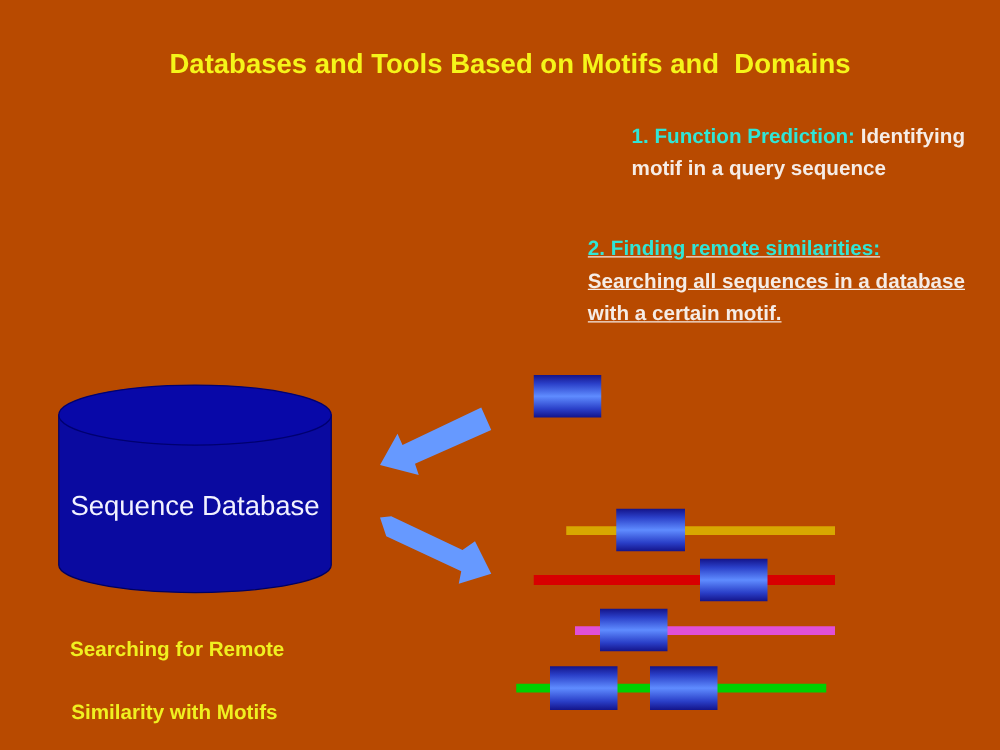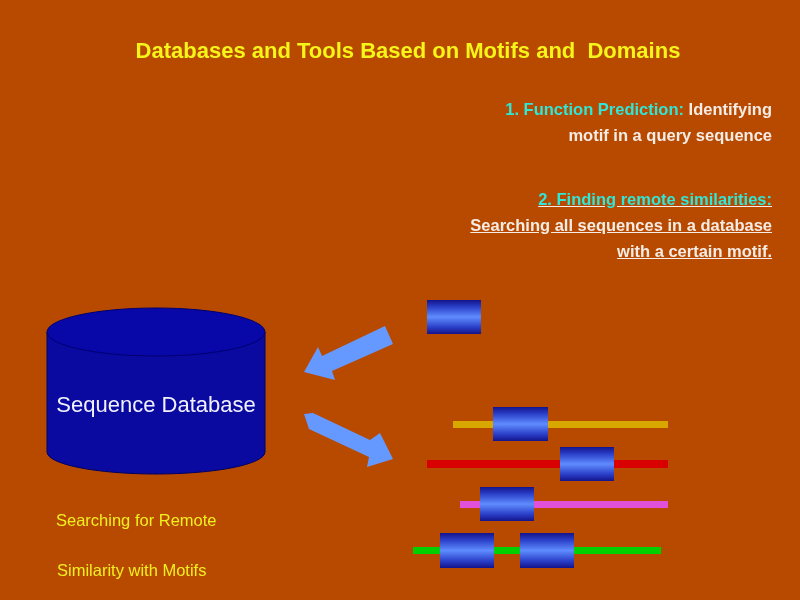--- a/index.html
+++ b/index.html
@@ -1,25 +1,25 @@
 <!DOCTYPE html>
 <html><head>
 <meta charset="utf-8">
 <style>
   html, body { margin: 0; padding: 0; }
   body { width: 800px; height: 600px; background: #b84a00; position: relative; overflow: hidden;
          font-family: "Liberation Sans", sans-serif; }
   .title { position: absolute; left: 16px; top: 38px; width: 784px; text-align: center;
            color: #f5f519; font-weight: bold; font-size: 22px; white-space: pre; }
-  .point { position: absolute; right: 28px; text-align: right; font-weight: bold; font-size: 16.5px;
+  .point { position: absolute; right: 28px; font-weight: bold; font-size: 16.5px;
            line-height: 26px; color: #f5ece6; }
   .p1 { top: 96px; }
   .p2 { top: 186px; text-decoration: underline; }
   .cyan { color: #30e6d6; }
-  .caption { position: absolute; left: 56px; color: #f0f020; font-weight: normal; font-size: 16.5px; }
+  .caption { position: absolute; left: 56px; color: #f0f020; font-weight: bold; font-size: 16.5px; }
   .cap1 { top: 511px; }
   .cap2 { top: 561px; left: 57px; }
   svg { position: absolute; left: 0; top: 0; }
   .db-label { font-family: "Liberation Sans", sans-serif; font-size: 22px; fill: #f2f2ff; }
 </style>
 </head>
 <body>
 
 <div class="title">Databases and Tools Based on Motifs and  Domains</div>
 

